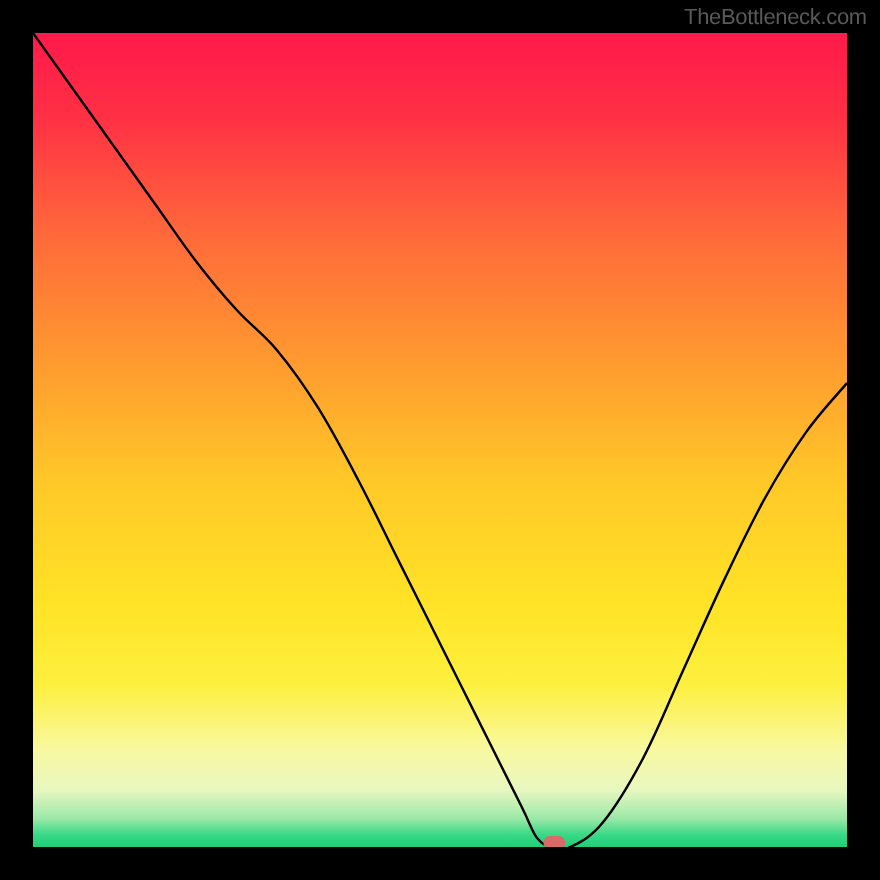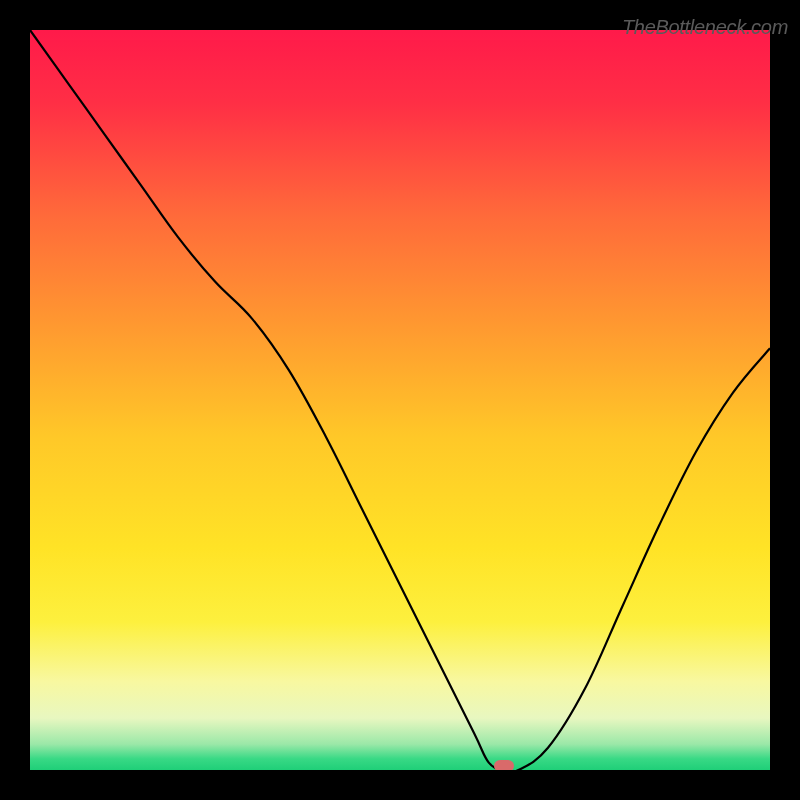--- a/index.html
+++ b/index.html
@@ -6,28 +6,27 @@
     margin: 0;
     padding: 0;
     width: 800px;
     height: 800px;
     background: #000;
     position: relative;
     font-family: Arial, sans-serif;
   }
   .watermark {
     position: absolute;
-    top: 16px;
+    top: 5px;
     right: 12px;
     color: #5a5a5a;
     font-size: 20px;
     font-weight: 500;
     letter-spacing: -0.3px;
     z-index: 10;
-    font-style: italic;
   }
   .plot-area {
     position: absolute;
     left: 30px;
     top: 30px;
     width: 740px;
     height: 740px;
     overflow: hidden;
   }
   .plot-area svg {

